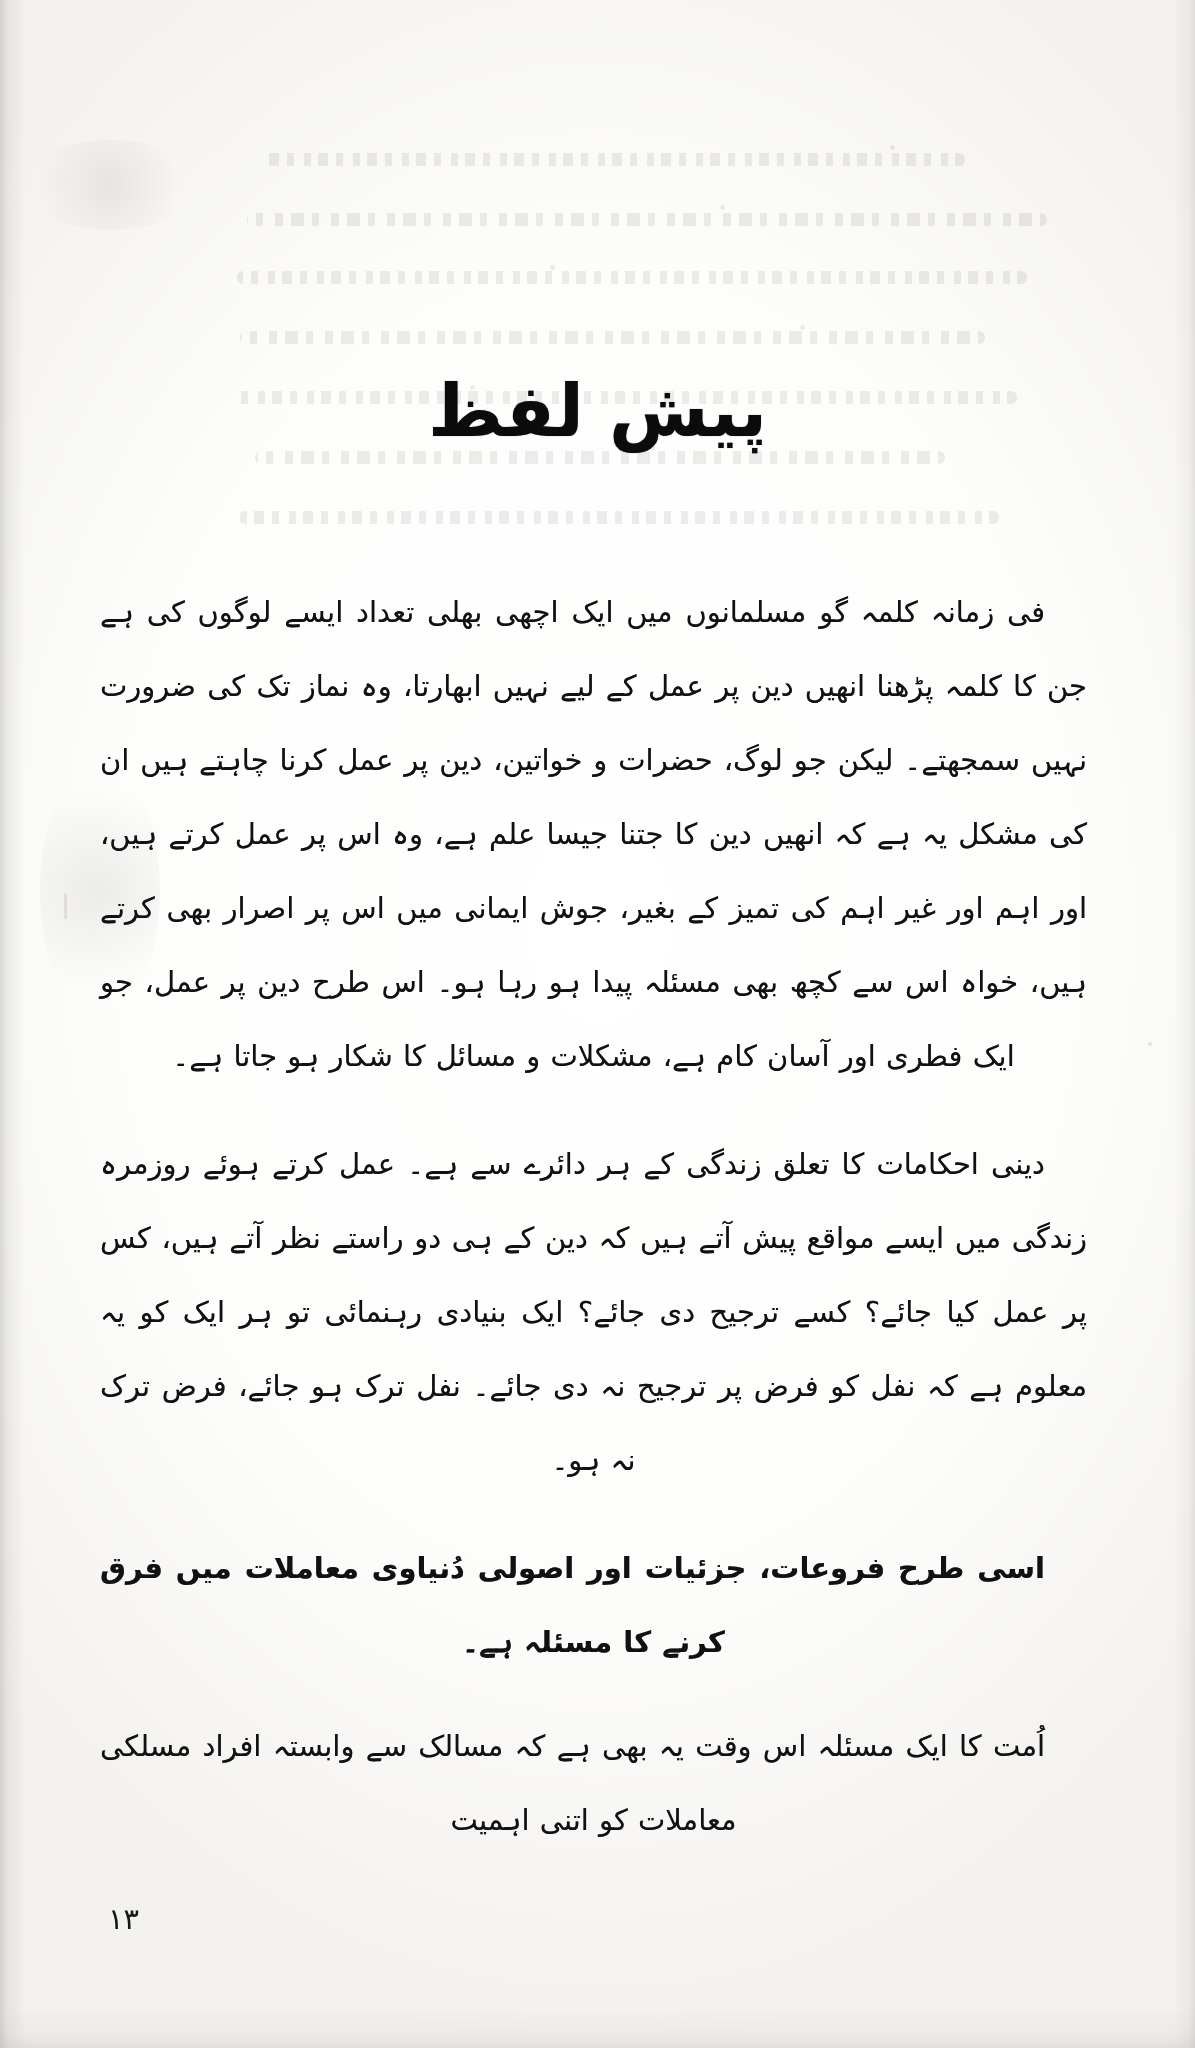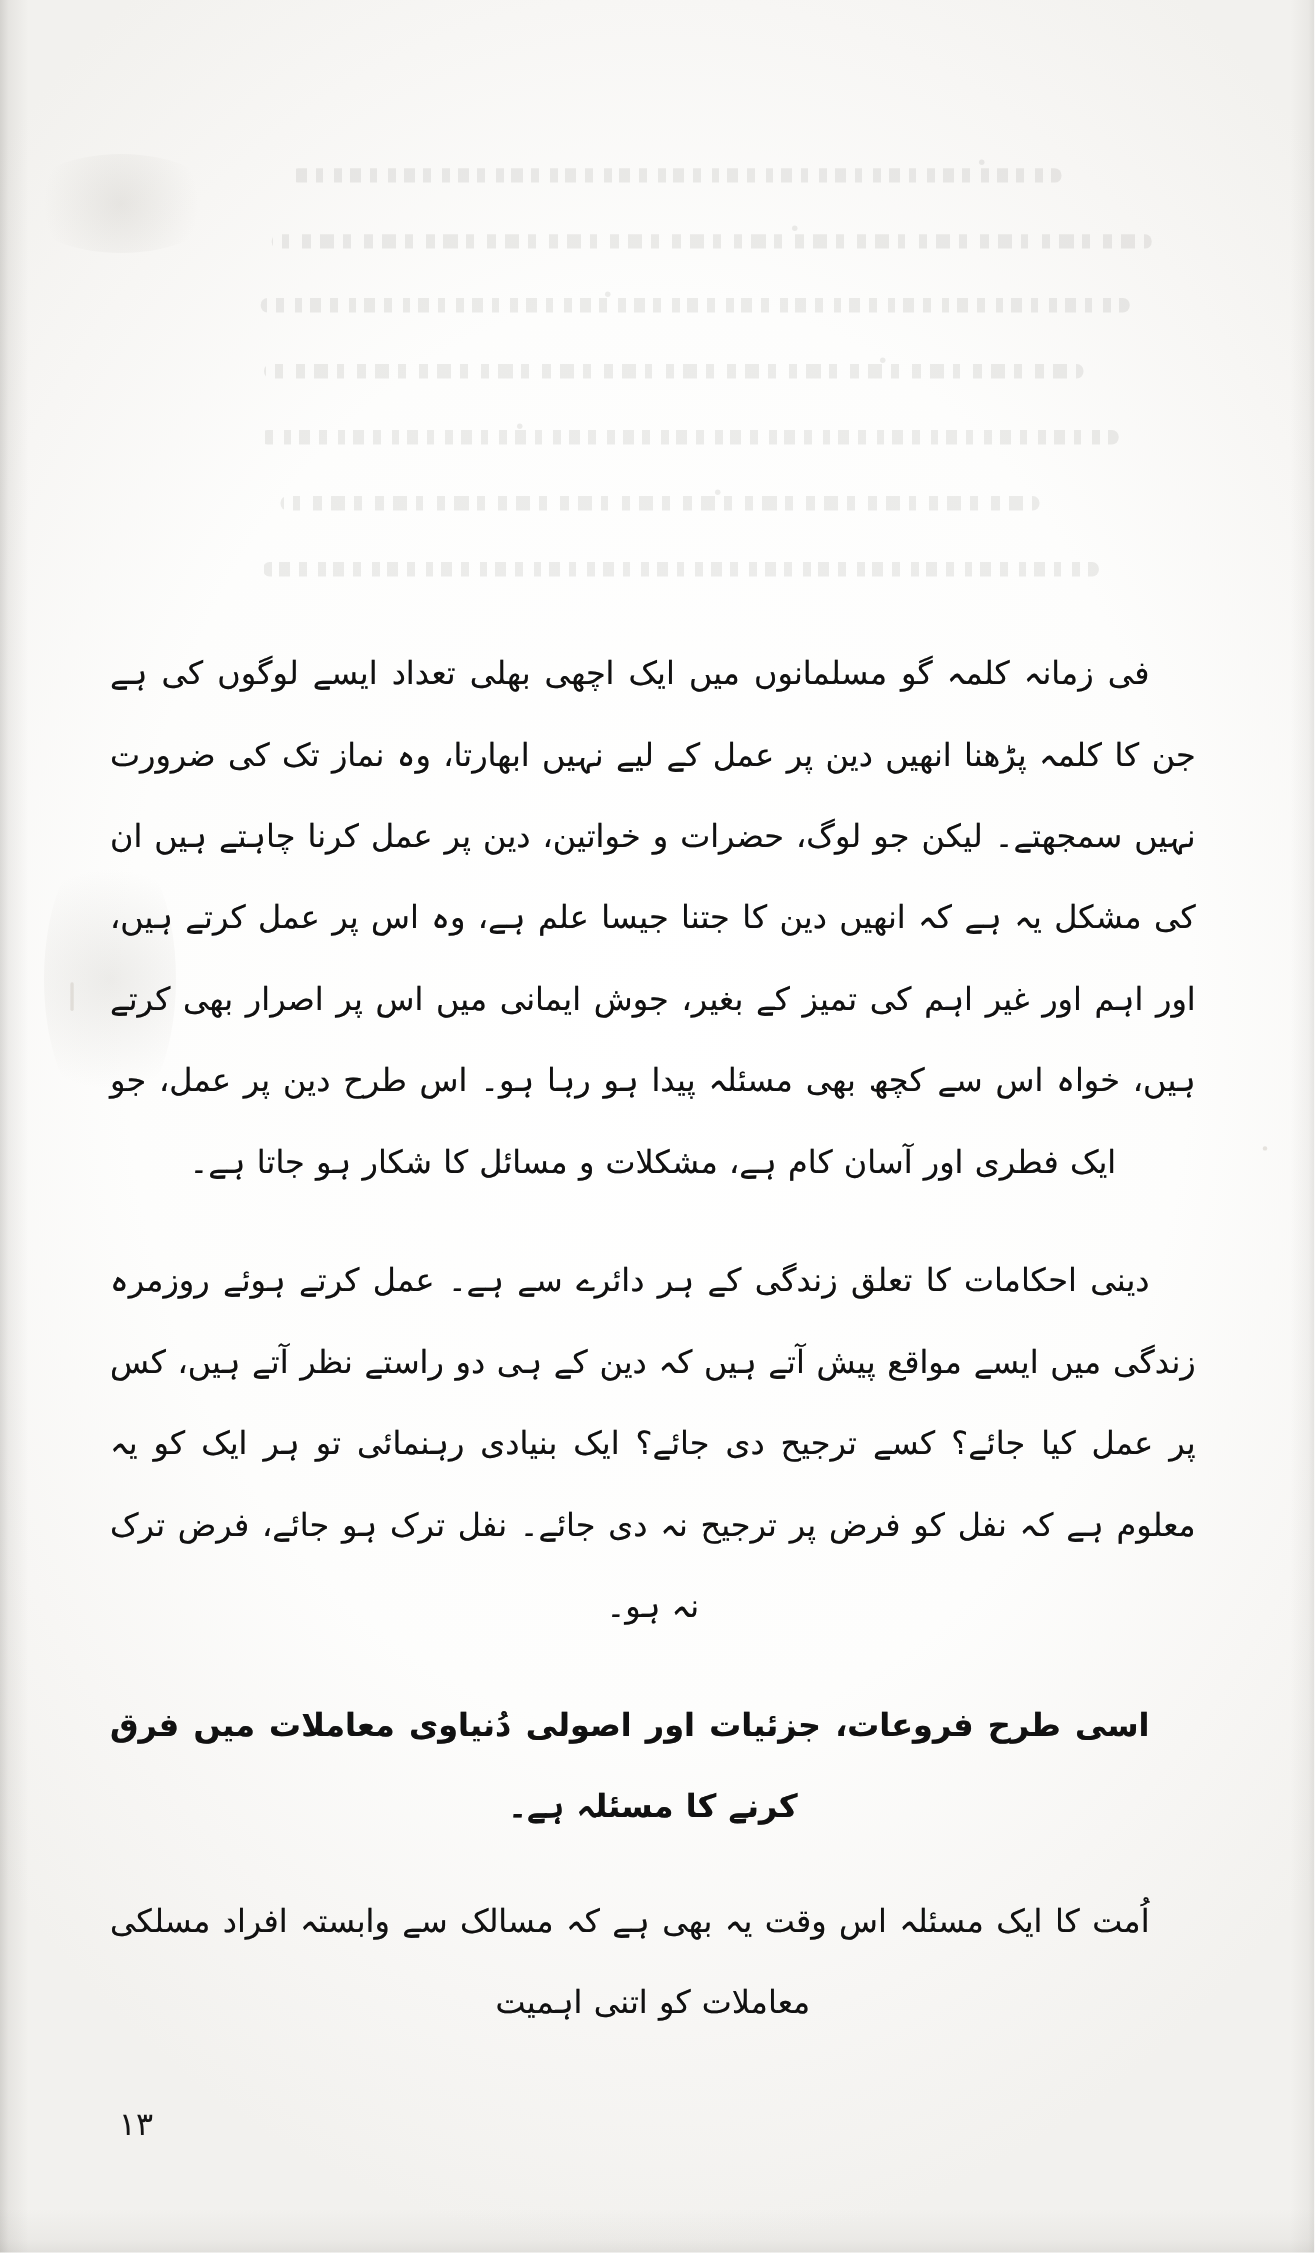--- a/index.html
+++ b/index.html
@@ -135,21 +135,21 @@
     word-spacing: 1px;
     text-shadow: 0 0 0.6px rgba(0,0,0,0.5);
   }
   .para.tight { margin-bottom: 30px; font-weight: bold; }
   .para:last-child { margin-bottom: 0; }
 
   
   .folio {
     position: absolute;
     left: 108px;
-    bottom: 100px;
+    bottom: 112px;
     font-family: "DejaVu Sans", "Liberation Sans", sans-serif;
     font-size: 29px;
     color: #141414;
     direction: rtl;
     letter-spacing: 1px;
   }
 
   
   .smudge {
     position: absolute;
@@ -180,20 +180,23 @@
     <div class="bleed-line b2" style="left:250px;  top:356px; width:690px;"></div>
     <div class="bleed-line" style="left:196px;  top:416px; width:760px;"></div>
     <div class="bleed-dot" style="left:300px;top:50px;"></div>
     <div class="bleed-dot" style="left:470px;top:110px;"></div>
     <div class="bleed-dot" style="left:640px;top:170px;"></div>
     <div class="bleed-dot" style="left:390px;top:230px;"></div>
     <div class="bleed-dot" style="left:720px;top:290px;"></div>
     <div class="bleed-dot" style="left:540px;top:350px;"></div>
   </div>
 
+  <div class="title-block">
+    <h1 class="page-title">پیش لفظ</h1>
+  </div>
 
   <div class="body-block">
     <p class="para">فی زمانہ کلمہ گو مسلمانوں میں ایک اچھی بھلی تعداد ایسے لوگوں کی ہے جن کا کلمہ پڑھنا انھیں دین پر عمل کے لیے نہیں ابھارتا، وہ نماز تک کی ضرورت نہیں سمجھتے۔ لیکن جو لوگ، حضرات و خواتین، دین پر عمل کرنا چاہتے ہیں ان کی مشکل یہ ہے کہ انھیں دین کا جتنا جیسا علم ہے، وہ اس پر عمل کرتے ہیں، اور اہم اور غیر اہم کی تمیز کے بغیر، جوش ایمانی میں اس پر اصرار بھی کرتے ہیں، خواہ اس سے کچھ بھی مسئلہ پیدا ہو رہا ہو۔ اس طرح دین پر عمل، جو ایک فطری اور آسان کام ہے، مشکلات و مسائل کا شکار ہو جاتا ہے۔</p>
     <p class="para">دینی احکامات کا تعلق زندگی کے ہر دائرے سے ہے۔ عمل کرتے ہوئے روزمرہ زندگی میں ایسے مواقع پیش آتے ہیں کہ دین کے ہی دو راستے نظر آتے ہیں، کس پر عمل کیا جائے؟ کسے ترجیح دی جائے؟ ایک بنیادی رہنمائی تو ہر ایک کو یہ معلوم ہے کہ نفل کو فرض پر ترجیح نہ دی جائے۔ نفل ترک ہو جائے، فرض ترک نہ ہو۔</p>
     <p class="para tight">اسی طرح فروعات، جزئیات اور اصولی دُنیاوی معاملات میں فرق کرنے کا مسئلہ ہے۔</p>
     <p class="para">اُمت کا ایک مسئلہ اس وقت یہ بھی ہے کہ مسالک سے وابستہ افراد مسلکی معاملات کو اتنی اہمیت</p>
   </div>
 
   <div class="folio">۱۳</div>
 

